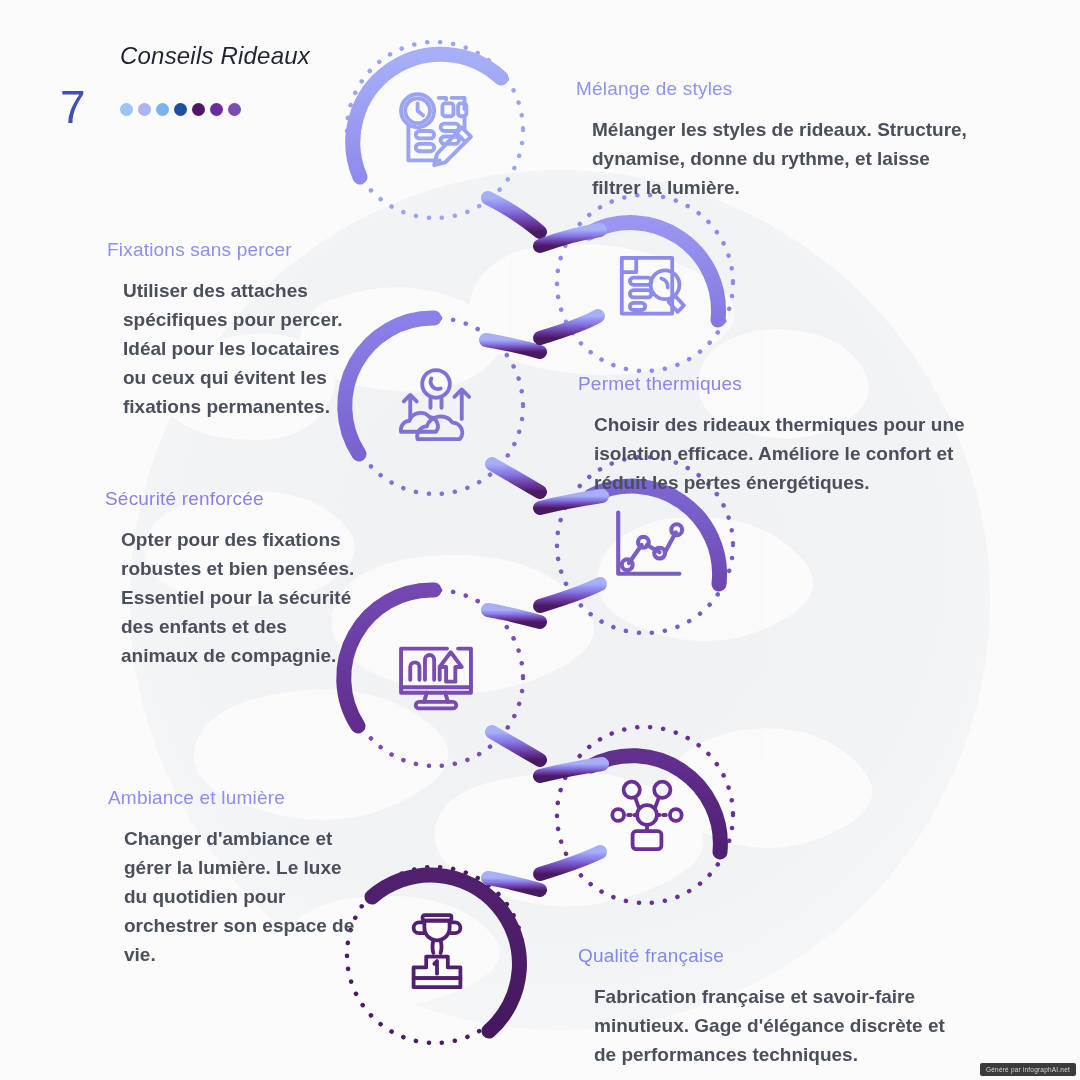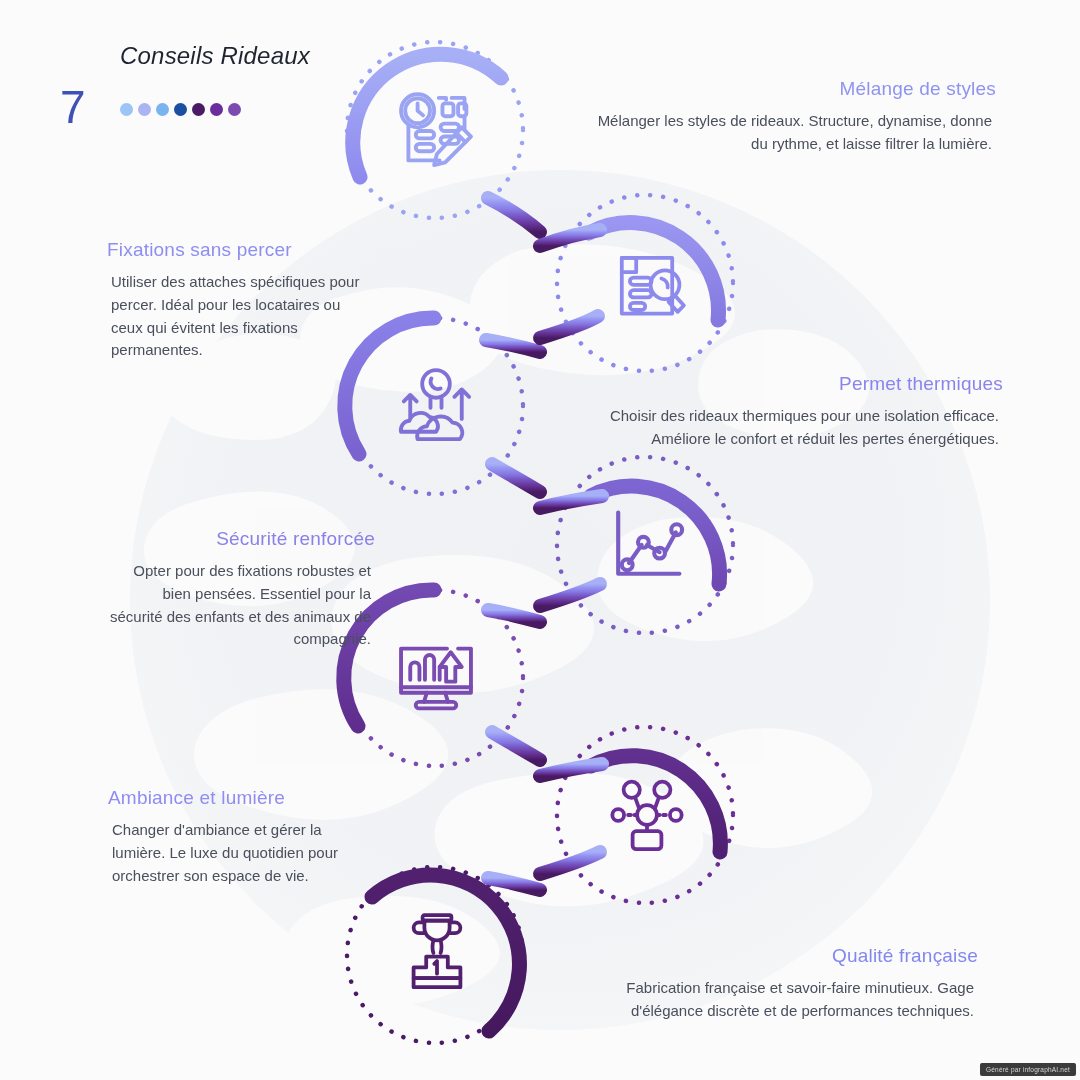--- a/index.html
+++ b/index.html
@@ -26,23 +26,23 @@
   }
   .dots{position:absolute;left:120px;top:103px;display:flex;gap:5px;align-items:center;}
   .dot{width:13px;height:13px;border-radius:50%;}
 
   
   .block{position:absolute;z-index:3;}
   .block h3{
     margin:0 0 10px 0;font-size:19px;font-weight:400;letter-spacing:.2px;
   }
   .block p{
-    margin:4px;font-size:15px;line-height:1.52;color:#4a4f5c;font-weight:400;
-  }
-  .block.right{text-align:right;}
+    margin:16px;font-size:19px;line-height:1.52;color:#4a4f5c;font-weight:700;
+  }
+  .block.right{text-align:left;}
   .block.left{text-align:left;}
 
   
   .icon-holder{position:absolute;z-index:3;pointer-events:none;}
 
   
   .watermark{
     position:absolute;right:4px;bottom:4px;z-index:9;
     background:#3b3b3b;color:#d9d9d9;font-size:6.5px;
     padding:3px 6px;border-radius:2px;letter-spacing:.2px;
@@ -285,21 +285,21 @@
   <div class="block left" style="left:107px;top:239px;width:270px;">
     <h3 style="color:#8e8ef0">Fixations sans percer</h3>
     <p>Utiliser des attaches spécifiques pour percer. Idéal pour les locataires ou ceux qui évitent les fixations permanentes.</p>
   </div>
 
   <div class="block right" style="left:578px;top:373px;width:425px;">
     <h3 style="color:#8b84ec">Permet thermiques</h3>
     <p>Choisir des rideaux thermiques pour une isolation efficace. Améliore le confort et réduit les pertes énergétiques.</p>
   </div>
 
-  <div class="block left" style="left:105px;top:528px;width:270px;text-align:right;">
+  <div class="block left" style="left:105px;top:488px;width:270px;">
     <h3 style="color:#8a81e8">Sécurité renforcée</h3>
     <p>Opter pour des fixations robustes et bien pensées. Essentiel pour la sécurité des enfants et des animaux de compagnie.</p>
   </div>
 
 
   <div class="block right" style="left:578px;top:945px;width:400px;">
     <h3 style="color:#8287f0">Qualité française</h3>
     <p>Fabrication française et savoir-faire minutieux. Gage d'élégance discrète et de performances techniques.</p>
   </div>
 

